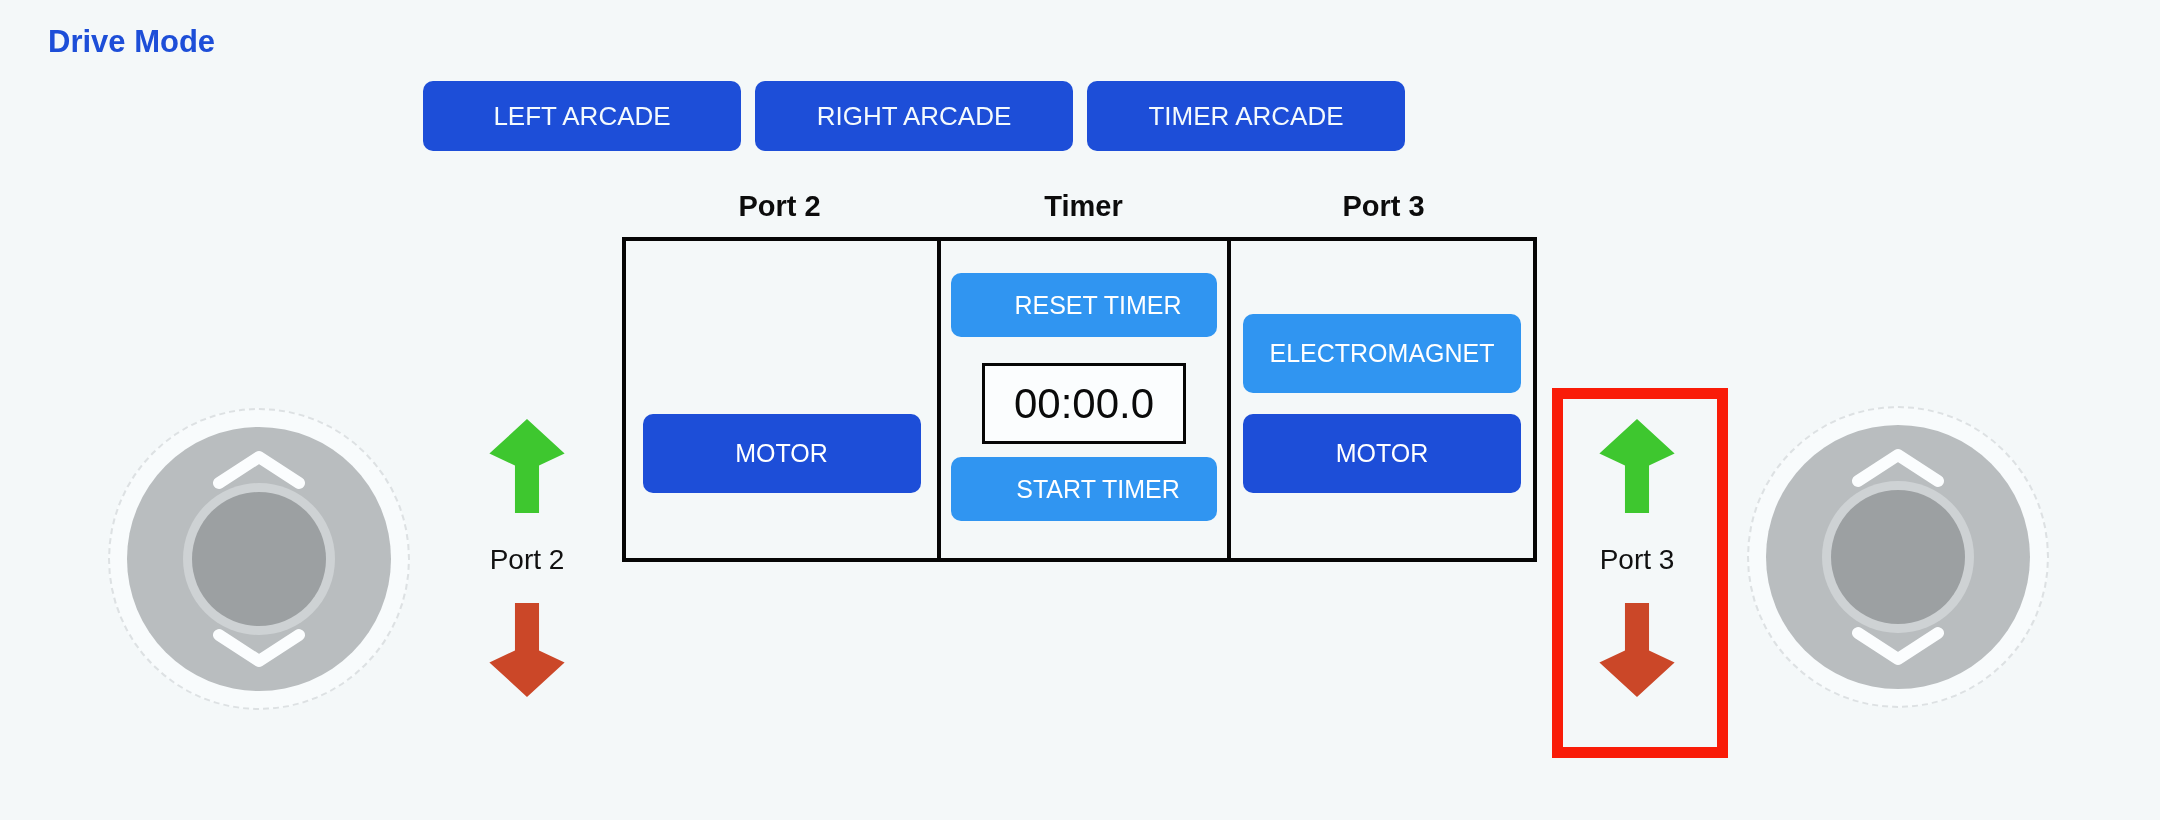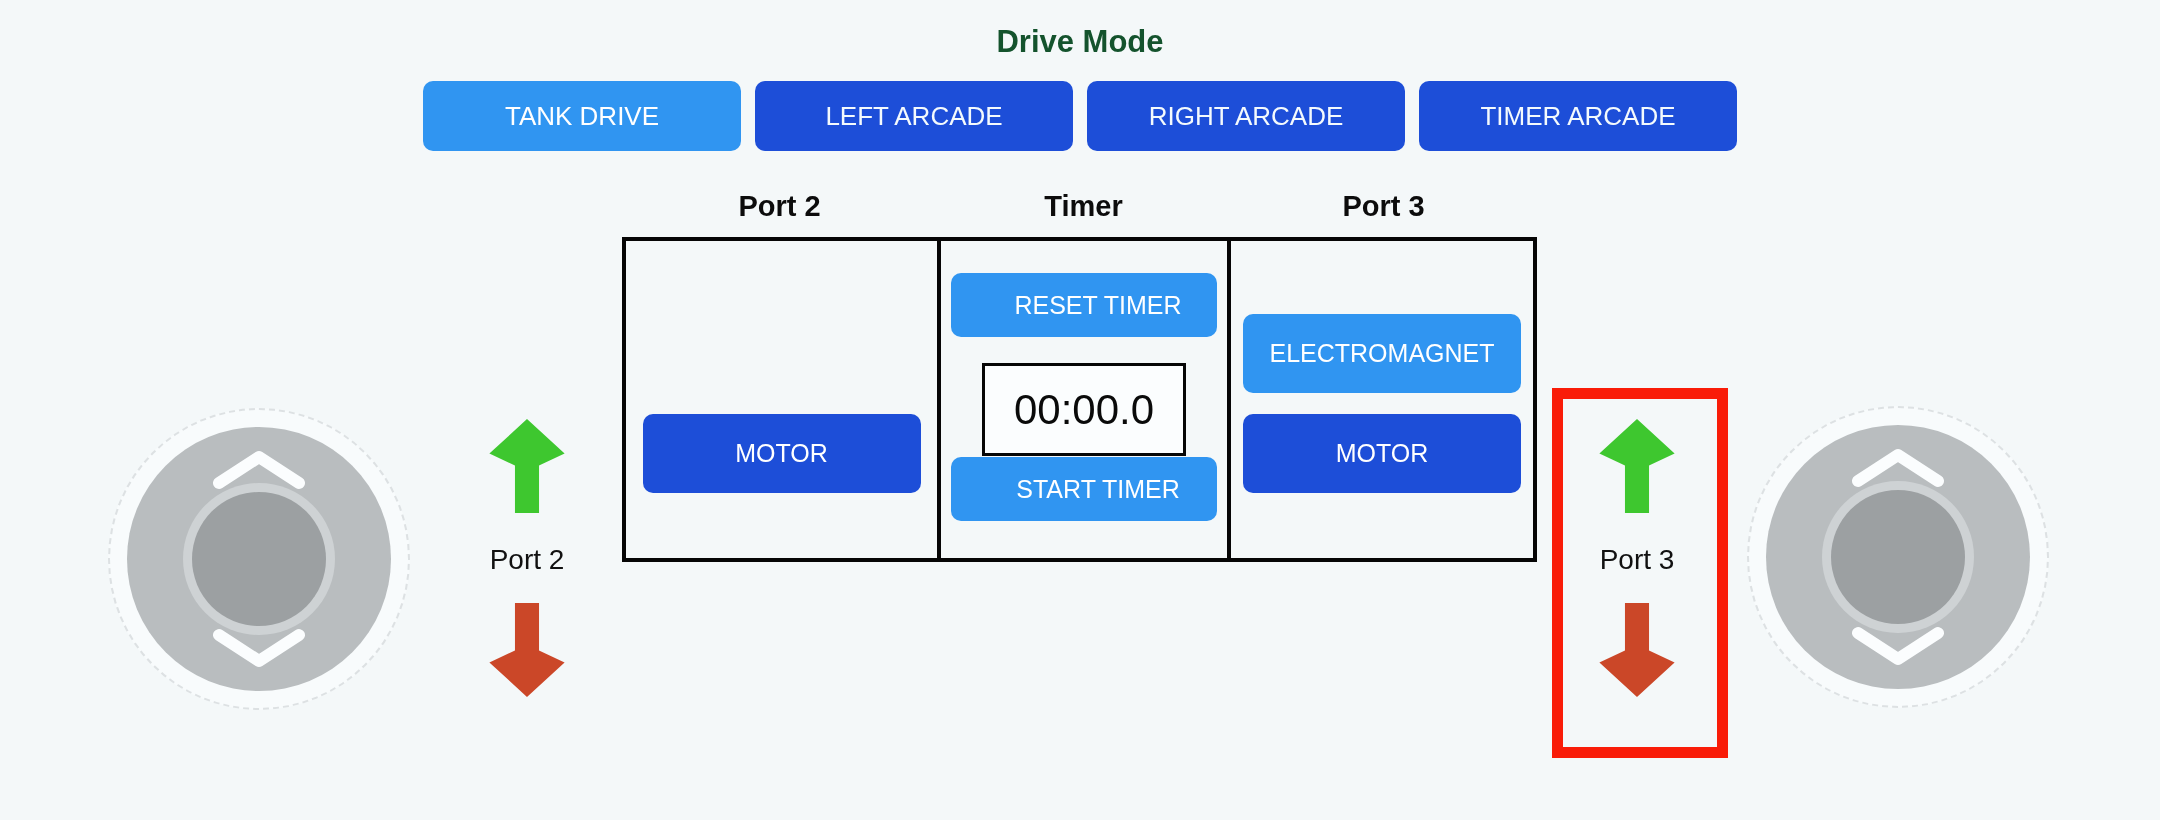--- a/index.html
+++ b/index.html
@@ -7,21 +7,21 @@
   body {
     font-family: "Liberation Sans", sans-serif;
     background: #f4f8f9;
     overflow: hidden;
   }
   .stage { position: relative; width: 2160px; height: 820px; background: #f4f8f9; }
 
   
   .drive-title {
     position: absolute; top: 24px; left: 0; width: 100%;
-    text-align: center; font-size: 31px; font-weight: bold; color: #14532d;
+    text-align: left; font-size: 31px; font-weight: bold; color: #1d4ed8; padding-left: 48px;
   }
   .mode-row {
     position: absolute; top: 81px; left: 423px;
     display: flex; gap: 14px;
   }
   .mode-btn {
     width: 318px; height: 70px; border: none; border-radius: 10px;
     font-family: "Liberation Sans", sans-serif;
     font-size: 26px; color: #ffffff; cursor: pointer;
     display: flex; align-items: center; justify-content: center;
@@ -58,21 +58,21 @@
   }
   .p-btn { width: 278px; height: 79px; }
   .t-btn { width: 266px; height: 64px; padding-left: 28px; }
   .row1 { top: 73px; }
   .row2 { top: 173px; }
   .t-reset { top: 32px; }
   .t-start { top: 216px; }
 
   .timer-display {
     position: absolute; left: 50%; transform: translateX(-50%);
-    top: 122px; width: 204px; height: 93px;
+    top: 122px; width: 204px; height: 81px;
     background: #fbfdfe; border: 3px solid #060606;
     display: flex; align-items: center; justify-content: center;
     font-size: 42px; color: #0a0a0a;
   }
 
   
   .joystick {
     position: absolute; width: 302px; height: 302px; border-radius: 50%;
     background: #f8fbfc; border: 2px dashed #dde1e3;
   }
@@ -113,21 +113,20 @@
     border: 11px solid #f91c08; pointer-events: none;
   }
 </style>
 </head>
 <body>
 
 <div class="stage">
 
   <div class="drive-title">Drive Mode</div>
   <div class="mode-row">
-    <button class="mode-btn btn-active">TANK DRIVE</button>
     <button class="mode-btn btn-inactive">LEFT ARCADE</button>
     <button class="mode-btn btn-inactive">RIGHT ARCADE</button>
     <button class="mode-btn btn-inactive">TIMER ARCADE</button>
   </div>
 
   <div class="col-header hdr-p2">Port 2</div>
   <div class="col-header hdr-tm">Timer</div>
   <div class="col-header hdr-p3">Port 3</div>
 
   <div class="panel">

